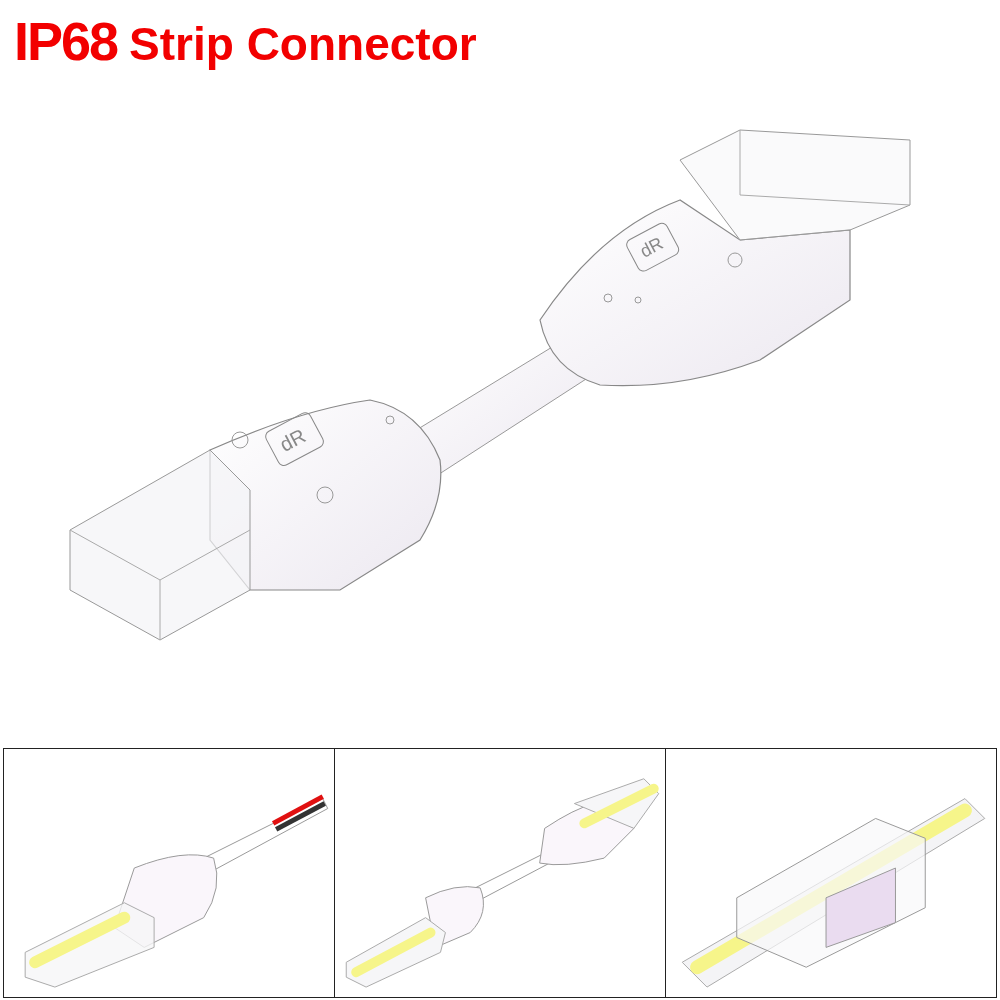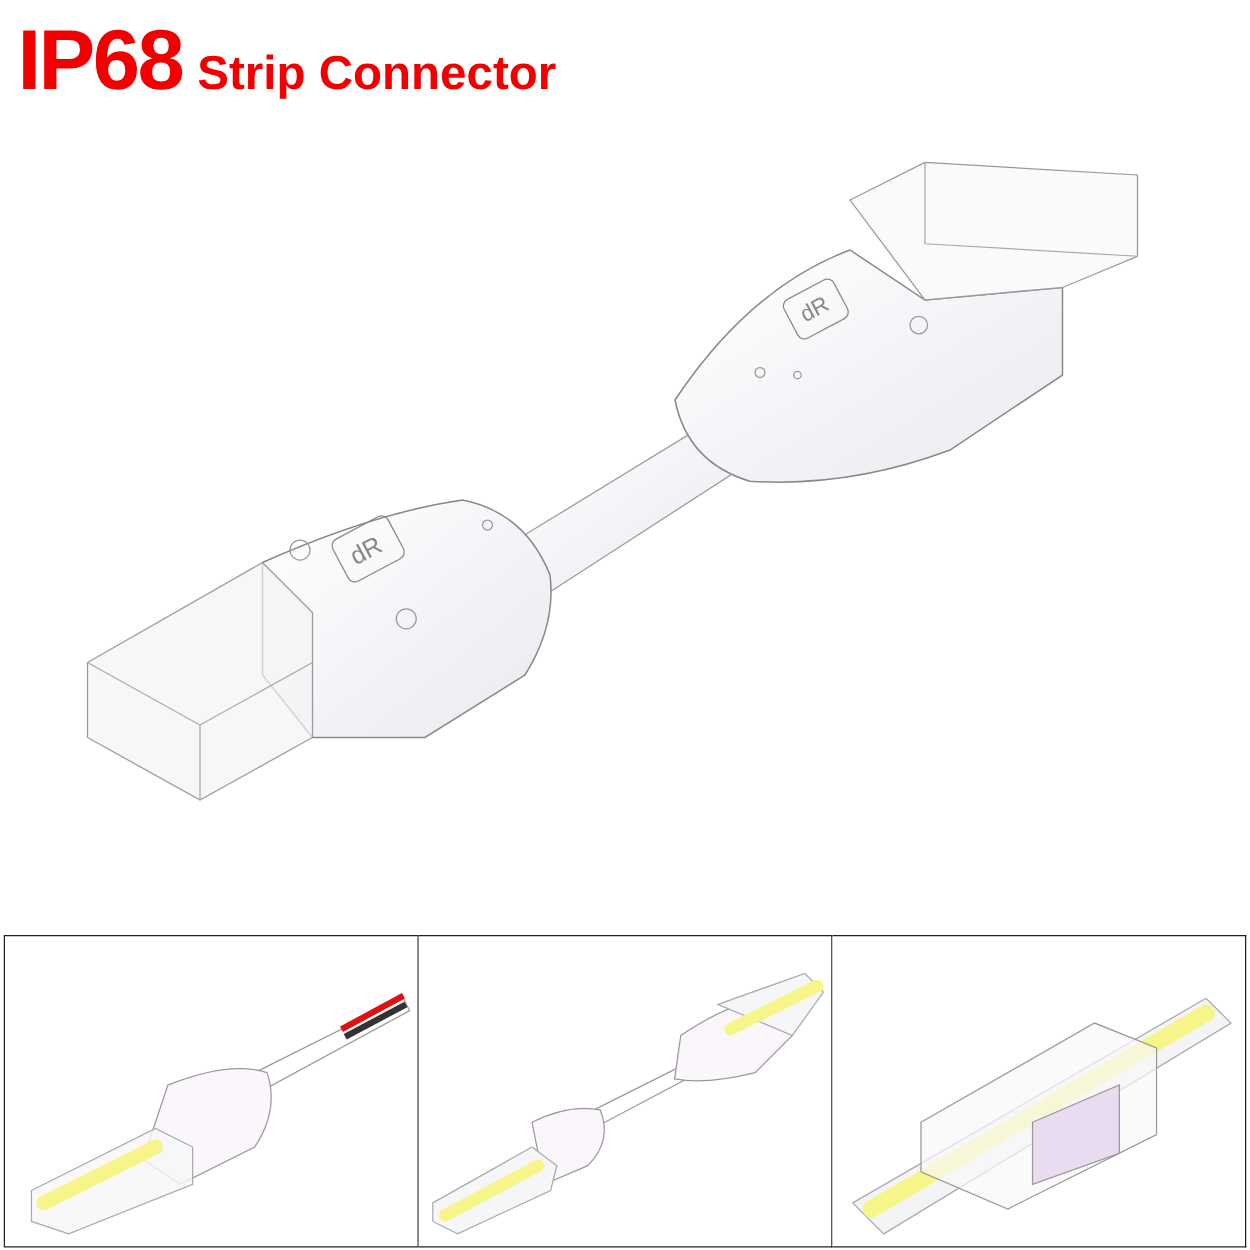--- a/index.html
+++ b/index.html
@@ -1,19 +1,19 @@
 <!DOCTYPE html>
 <html><head>
 <meta charset="utf-8">
 <style>
   html,body{margin:0;padding:0;background:#fff;}
   body{width:1000px;height:1000px;position:relative;overflow:hidden;font-family:"Liberation Sans",sans-serif;}
   .title{position:absolute;left:14px;top:14px;color:#f20000;white-space:nowrap;line-height:1;}
-  .title .big{font-size:68px;font-weight:700;letter-spacing:-2px;}
-  .title .small{font-size:38px;font-weight:700;margin-left:12px;}
+  .title .big{font-size:54px;font-weight:700;letter-spacing:-2px;}
+  .title .small{font-size:46px;font-weight:700;margin-left:12px;}
   .hero{position:absolute;left:40px;top:120px;width:900px;height:560px;}
   .panels{position:absolute;left:3px;top:748px;width:994px;height:250px;display:flex;}
   .panel{flex:1;border:1.5px solid #222;position:relative;background:#fff;overflow:hidden;}
   .panel + .panel{border-left:none;}
   .panel svg{position:absolute;left:0;top:0;width:100%;height:100%;}
 </style>
 </head>
 <body>
 
 <div class="title">

